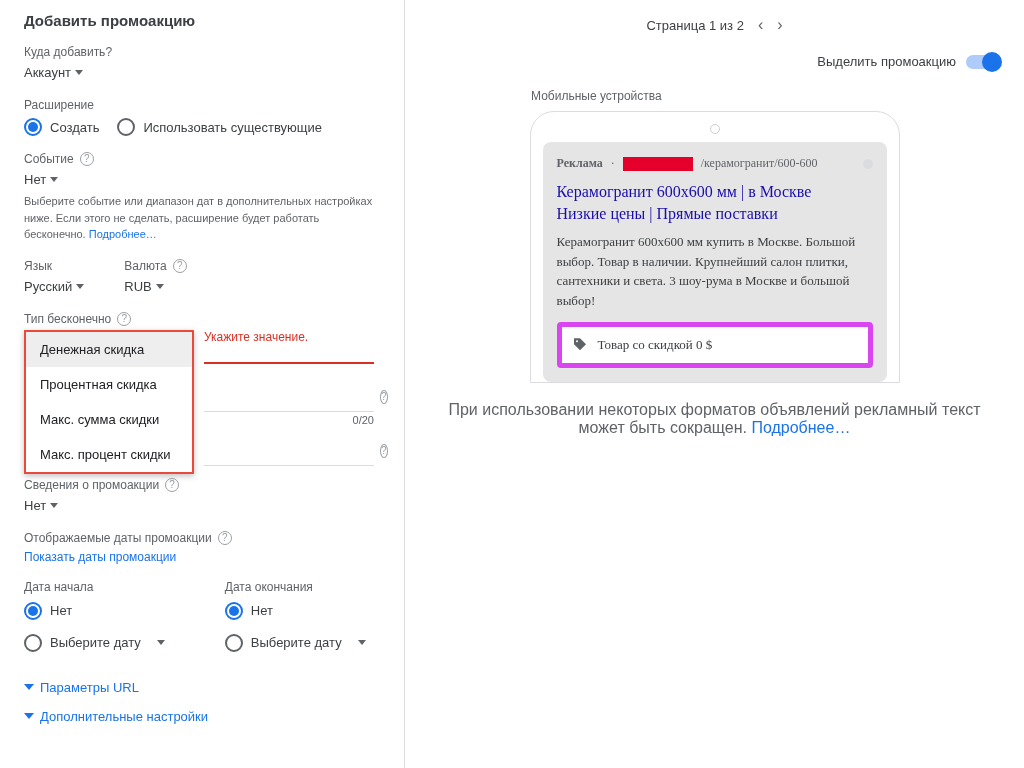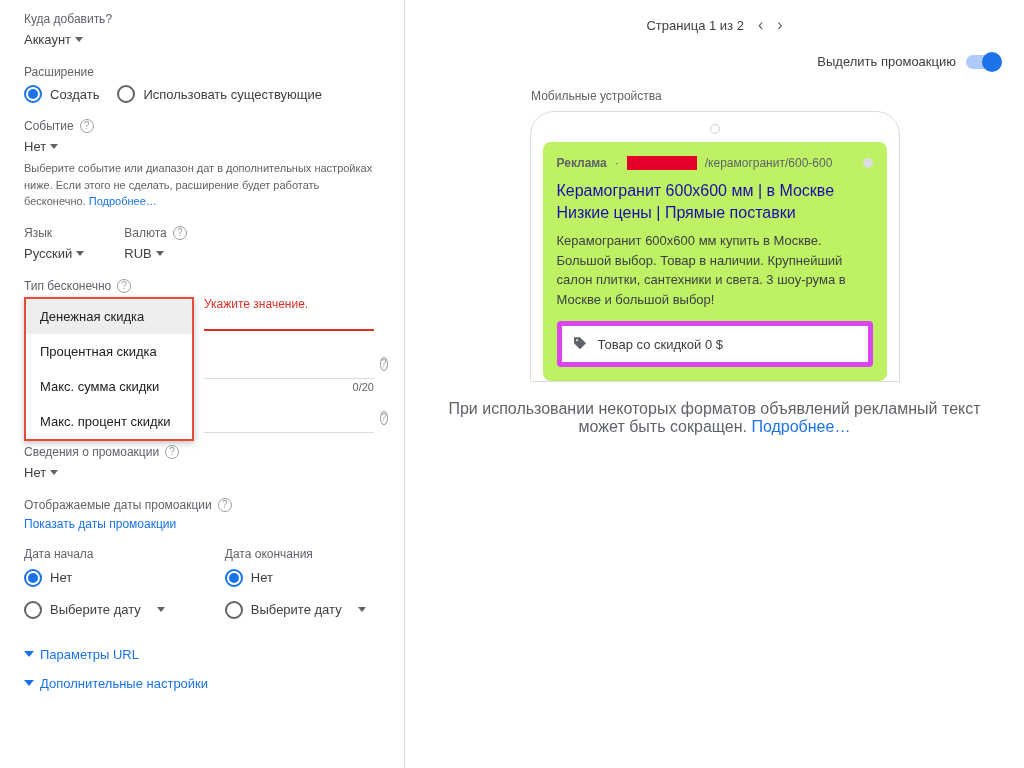--- a/index.html
+++ b/index.html
@@ -37,36 +37,37 @@
   .date-opt { display:flex; align-items:center; gap:8px; margin-bottom:14px; font-size:13px; cursor:pointer; }
   .pager { display:flex; align-items:center; justify-content:center; gap:14px; font-size:13px; color:#3c4043; padding:6px 0 14px 0; width:100%; }
   .chev-icon { color:#5f6368; font-size:16px; cursor:pointer; }
   .highlight-row { width:100%; display:flex; justify-content:flex-end; align-items:center; gap:10px; font-size:13px; color:#3c4043; padding:6px 8px 20px 0; }
   .toggle { width:34px; height:14px; background:#aecbfa; border-radius:8px; position:relative; cursor:pointer; }
   .toggle::after { content:""; position:absolute; right:-2px; top:-3px; width:20px; height:20px; background:#1a73e8; border-radius:50%; }
   .device-label { font-size:12px; color:#5f6368; align-self:flex-start; margin-left:110px; margin-bottom:8px; }
   .phone { width:370px; border:1px solid #dadce0; border-radius:24px 24px 0 0; background:#fff; padding:12px 12px 0 12px; }
   .phone-top { display:flex; justify-content:center; padding-bottom:8px; }
   .phone-dot { width:10px; height:10px; border:1px solid #cfcfcf; border-radius:50%; }
-  .ad-card { background:#bef264; border-radius:8px; padding:14px; }
+  .ad-card { background:#e5e5e5; border-radius:8px; padding:14px;font-family:Liberation Serif, serif; }
   .ad-meta { display:flex; align-items:center; gap:8px; font-size:12px; color:#5f6368; margin-bottom:10px; }
   .ad-meta .dot { width:10px; height:10px; background:#dadce0; border-radius:50%; margin-left:auto; }
   .red-block { width:70px; height:14px; background:#e4002b; }
   .ad-title { color:#1a0dab; font-size:16px; line-height:1.35; margin-bottom:8px; }
   .ad-desc { font-size:13px; color:#3c4043; line-height:1.5; margin-bottom:12px; }
   .ad-ext { display:flex; align-items:center; gap:10px; background:#fff; border:5px solid #d946ef; border-radius:4px; padding:10px; font-size:13px; color:#3c4043; }
   .tag-icon { width:16px; height:16px; }
   .footer-note { font-size:16px; color:#5f6368; margin-top:18px; text-align:center; max-width:580px; }
 </style>
 </head>
 <body>
 
 <div class="app">
 
   <div class="left">
+    <h2 class="title">Добавить промоакцию</h2>
 
     <div class="section">
       <div class="label">Куда добавить?</div>
       <div class="dropdown">
         <span>Аккаунт</span>
         <span class="arrow-down"></span>
       </div>
     </div>
 
     <div class="section">

